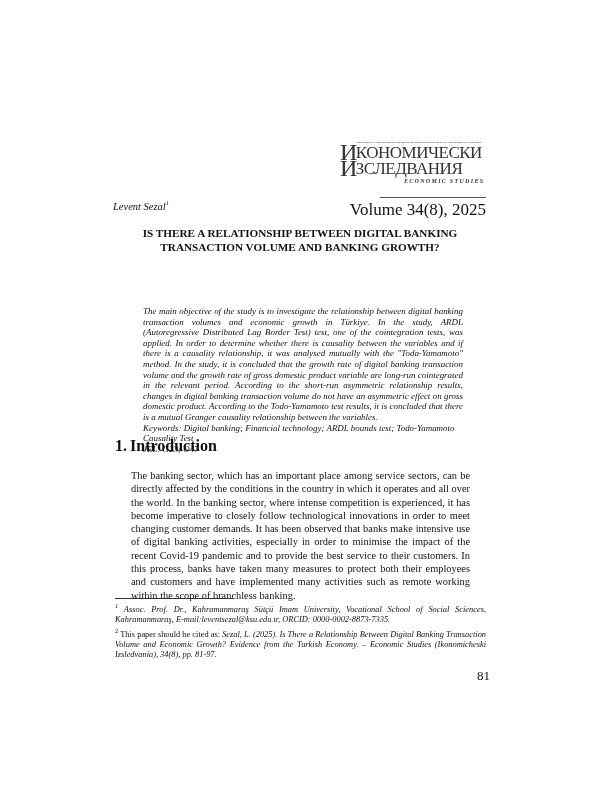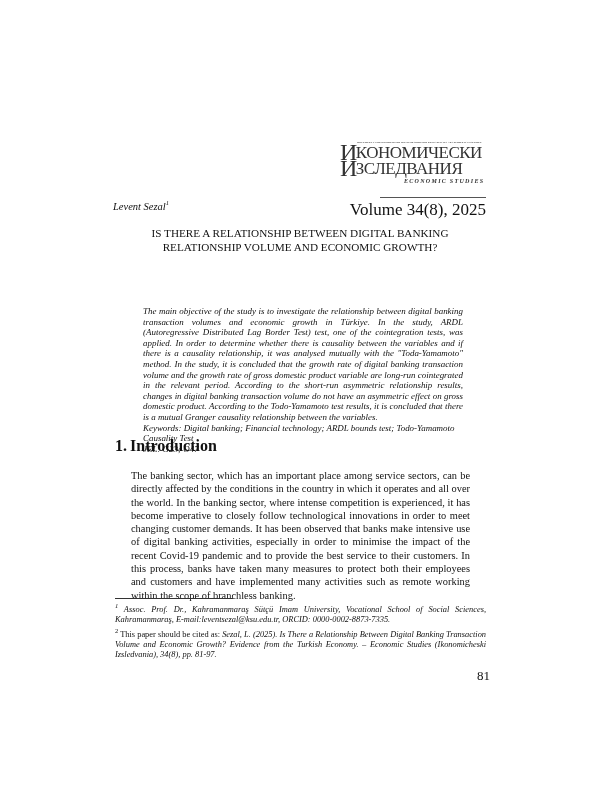--- a/index.html
+++ b/index.html
@@ -18,21 +18,21 @@
   .logo-big { font-size: 24px; line-height: 18px; vertical-align: -2px; margin-right: -1px; }
   .logo-sub { position: absolute; left: 64px; top: 37px; font-size: 6px; font-style: italic;
               font-weight: bold; letter-spacing: 1.3px; color: #333; white-space: nowrap; }
 
   .header-rule { position: absolute; left: 380px; top: 197px; width: 106px; height: 1px; background: #555; }
   .author { position: absolute; left: 113px; top: 199px; font-size: 10.5px; font-style: italic; }
   .author sup, .fn sup { font-size: 6.5px; }
   .volume { position: absolute; right: 114px; top: 200px; font-size: 17px; }
 
   .title { position: absolute; left: 100px; width: 400px; top: 227px; text-align: center;
-           font-weight: normal; font-size: 11.2px; line-height: 13.5px; }
+           font-weight: bold; font-size: 11.2px; line-height: 13.5px; }
   .title sup { font-size: 7px; }
 
   .abstract { position: absolute; left: 143px; width: 320px; top: 269px;
               font-style: italic; font-size: 8.95px; line-height: 10.6px; text-align: justify; margin-top: 37px; }
   .abstract p { margin: 0; }
 
   .section-head { position: absolute; left: 115px; top: 437px; font-weight: bold; font-size: 16px; }
   .section-head .num { display: inline-block; width: 15px; }
 
   .body-text { position: absolute; left: 115px; width: 371px; font-size: 10.4px; line-height: 13.3px;
@@ -60,21 +60,21 @@
     <div class="logo-line2"><span class="logo-big">И</span><span>ЗСЛЕДВАНИЯ</span></div>
     <div class="logo-sub">ECONOMIC STUDIES</div>
   </div>
 
   <div class="header-rule"></div>
   <div class="author"><span>Levent Sezal</span><sup>1</sup></div>
   <div class="volume">Volume 34(8), 2025</div>
 
   <div class="title">
     <div>IS THERE A RELATIONSHIP BETWEEN DIGITAL BANKING</div>
-    <div>RELATIONSHIP VOLUME AND ECONOMIC GROWTH?</div>
+    <div>TRANSACTION VOLUME AND BANKING GROWTH?</div>
   </div>
 
   <div class="abstract">
     <p>The main objective of the study is to investigate the relationship between digital banking transaction volumes and economic growth in Türkiye. In the study, ARDL (Autoregressive Distributed Lag Border Test) test, one of the cointegration tests, was applied. In order to determine whether there is causality between the variables and if there is a causality relationship, it was analysed mutually with the "Toda-Yamamoto" method. In the study, it is concluded that the growth rate of digital banking transaction volume and the growth rate of gross domestic product variable are long-run cointegrated in the relevant period. According to the short-run asymmetric relationship results, changes in digital banking transaction volume do not have an asymmetric effect on gross domestic product. According to the Todo-Yamamoto test results, it is concluded that there is a mutual Granger causality relationship between the variables.</p>
     <p style="text-align:left">Keywords: Digital banking; Financial technology; ARDL bounds test; Todo-Yamamoto Causality Test</p>
     <p>JEL: G23; O47</p>
   </div>
 
   <div class="section-head">
     <span class="num">1.</span><span>Introduction</span>

